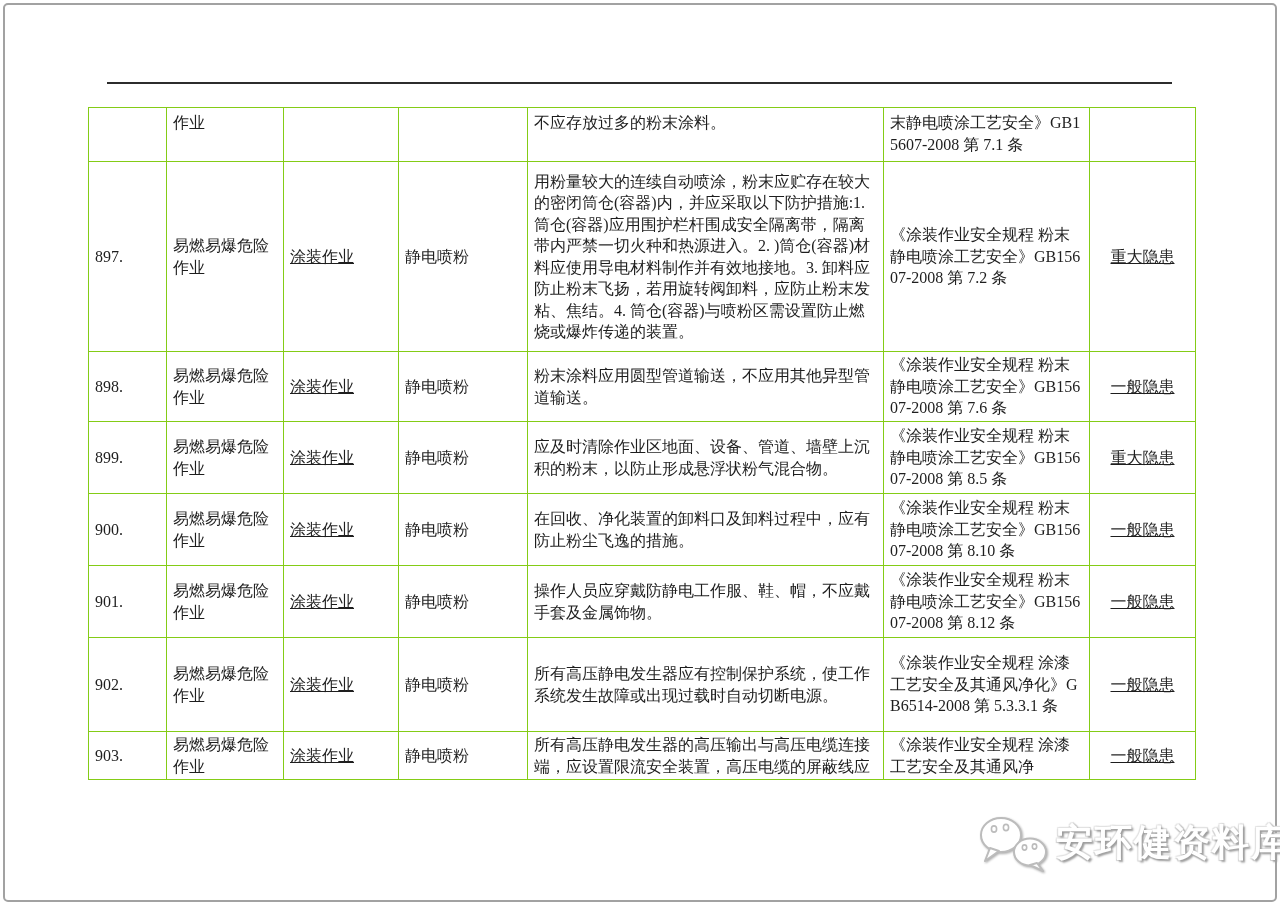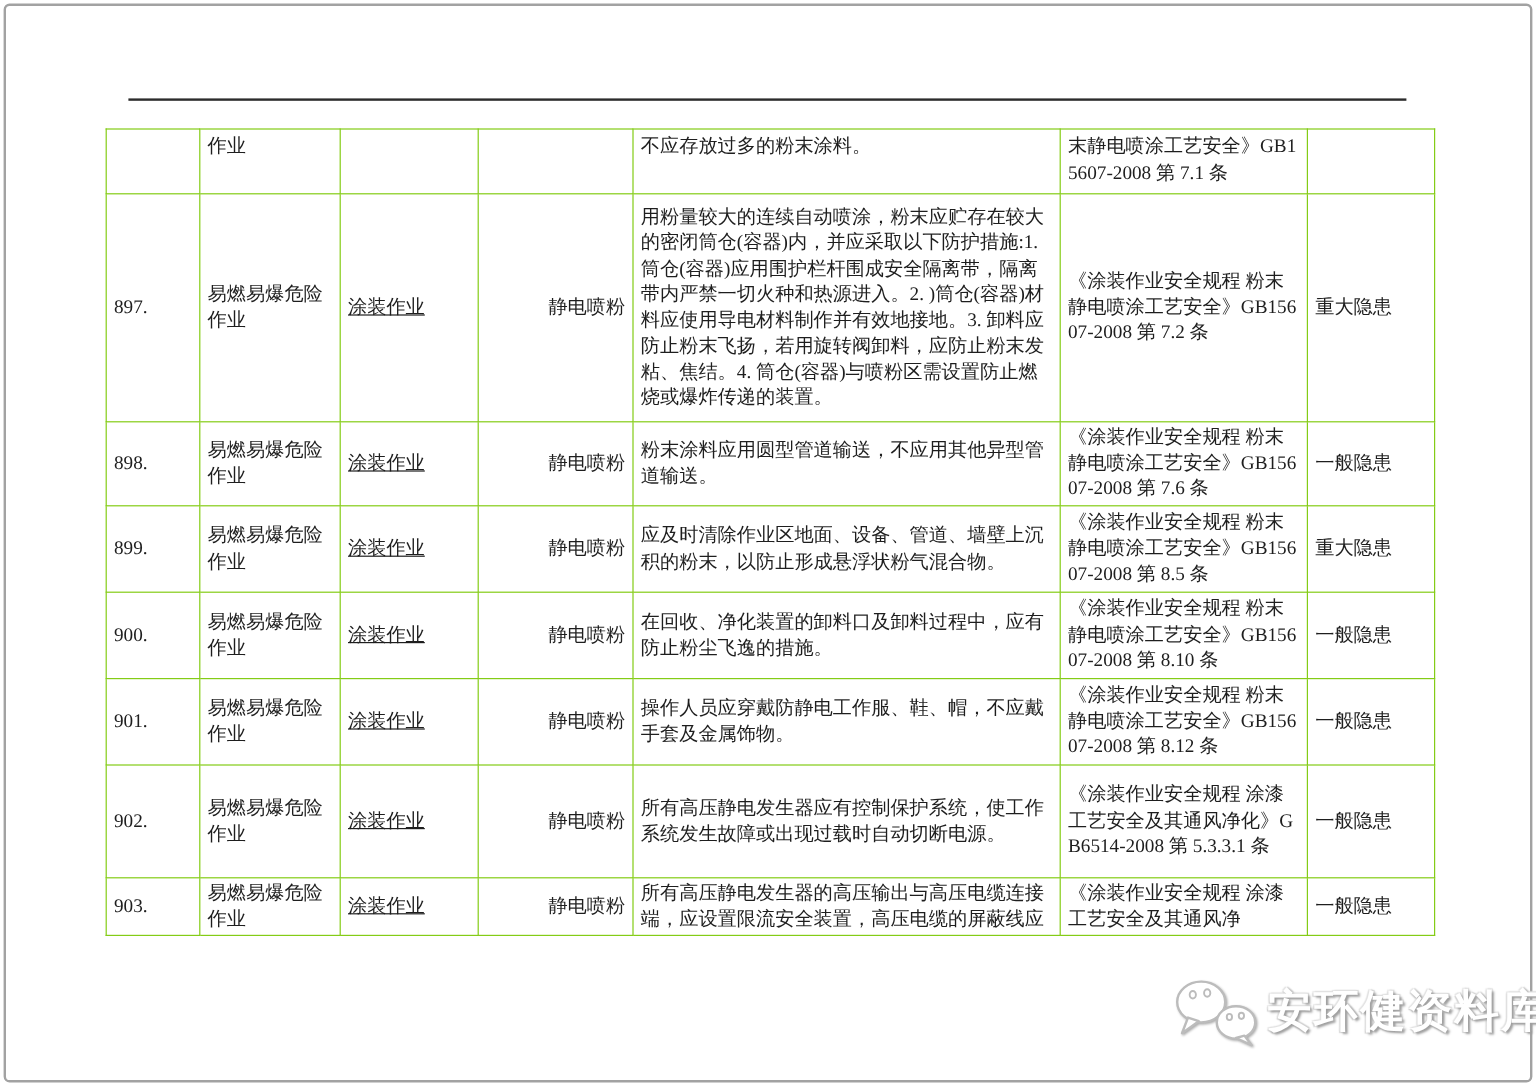--- a/index.html
+++ b/index.html
@@ -48,24 +48,24 @@
     vertical-align: middle;
     padding: 2px 6px;
     overflow: hidden;
     word-break: break-all;
   }
   tr.row-continuation td { vertical-align: top; padding-top: 4px; }
 
   .cell-no    { }
   .cell-cat   { padding-left: 8px; }
   .cell-job   { padding-left: 13px; text-decoration: underline; }
-  .cell-sub   { padding-left: 14px; text-align: right; }
+  .cell-sub   { padding-left: 14px; }
   .cell-desc  { padding: 3px 5px; }
   .cell-ref   { padding: 1px 7px; }
-  .cell-level { text-align: left; }
+  .cell-level { text-align: center; text-decoration: underline; }
 
   .watermark {
     position: absolute;
     left: 978px;
     top: 814px;
     display: flex;
     align-items: center;
     gap: 6px;
   }
   .wm-icon {

